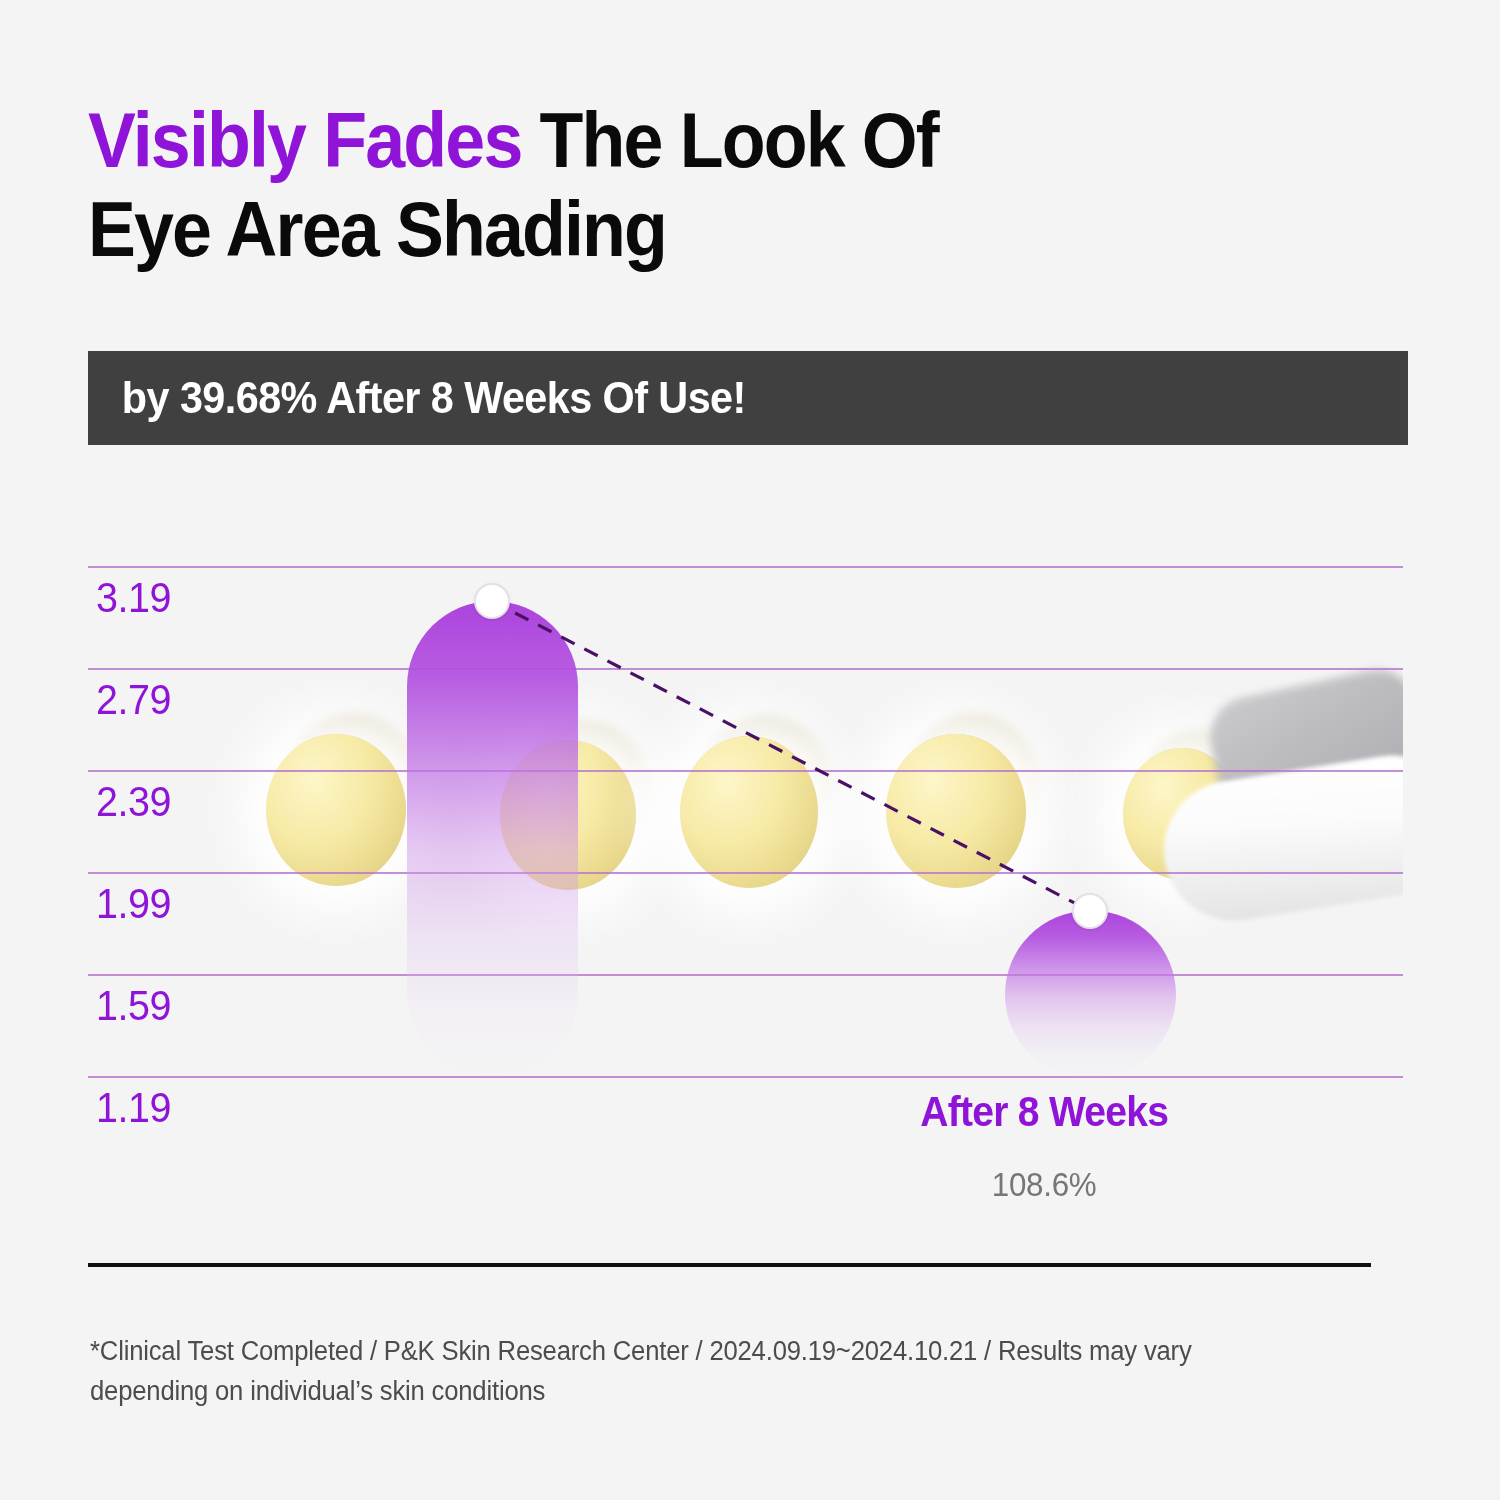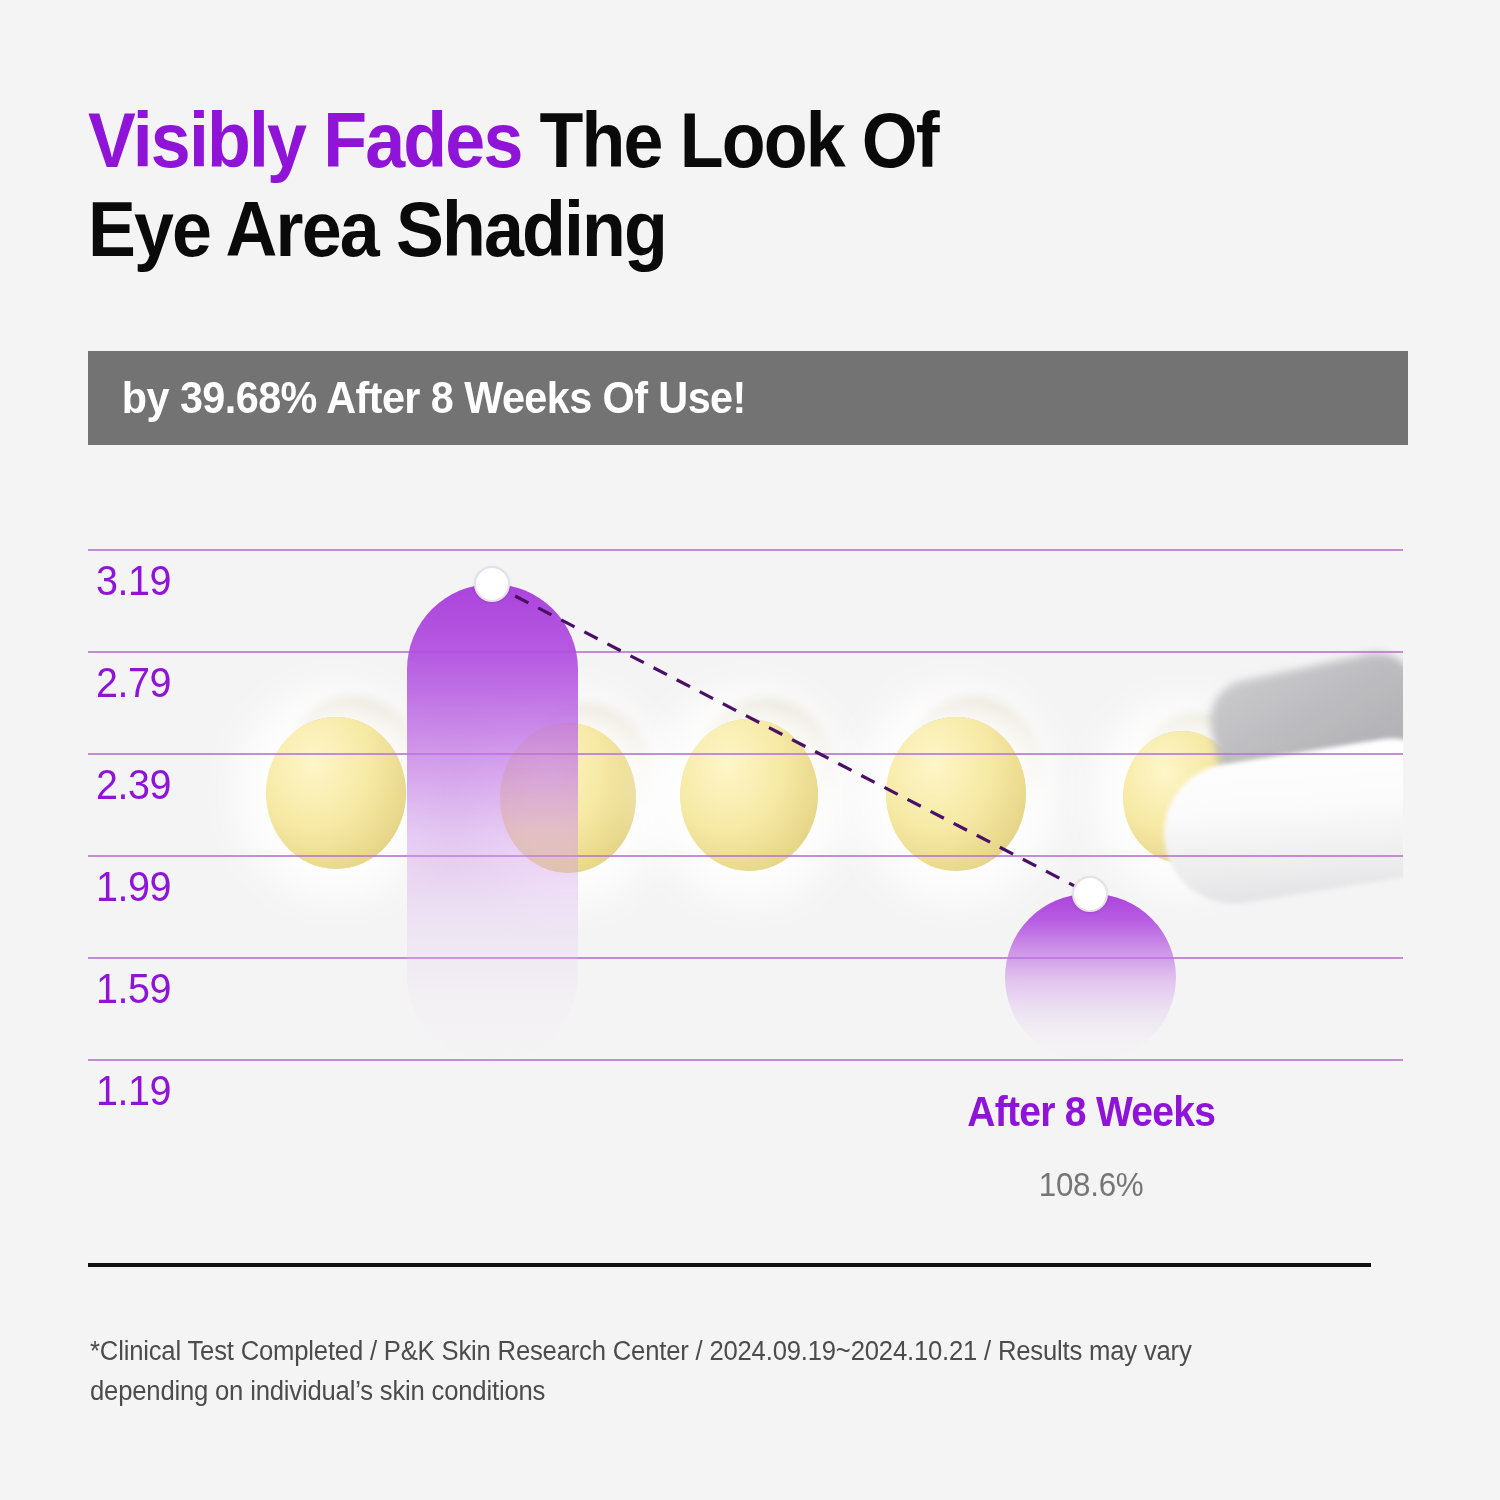--- a/index.html
+++ b/index.html
@@ -28,40 +28,40 @@
   }
   #headline .accent { color:#8f14d8; }
 
   
   #banner {
     position:absolute;
     left:88px;
     top:351px;
     width:1320px;
     height:94px;
-    background:#737373;
+    background:#404040;
     display:flex;
     align-items:center;
   }
   #banner-text {
     color:#ffffff;
     font-size:44px;
     font-weight:bold;
     letter-spacing:-0.6px;
     padding-left:36px;
     transform:scaleX(0.94);
     transform-origin:left center;
     white-space:nowrap;
   }
 
   
   #chart {
     position:absolute;
     left:0px;
-    top:491px;
+    top:508px;
     width:1500px;
     height:640px;
   }
   #plot {
     position:absolute;
     left:88px;
     top:0px;
     width:1315px;
     height:620px;
   }
@@ -159,21 +159,21 @@
     border-radius:70px;
     background:linear-gradient(185deg,#ffffff 0%, #fbfbfc 40%, #ececed 78%, #e2e2e4 100%);
     filter:blur(2px);
     transform:rotate(-9deg);
   }
 
   
   #xlabels { position:absolute; left:88px; top:1088px; width:1315px; height:130px; }
   .xgroup { position:absolute; text-align:center; width:360px; }
   .xgroup.before { left:225px; }
-  .xgroup.after  { left:823px; }
+  .xgroup.after  { left:776px; }
   .xname {
     font-size:42px;
     font-weight:bold;
     letter-spacing:-0.8px;
     transform:scaleX(0.93);
     display:inline-block;
   }
   .xname.before { color:#0a0a0a; }
   .xname.after  { color:#8f14d8; }
   .xpct {

